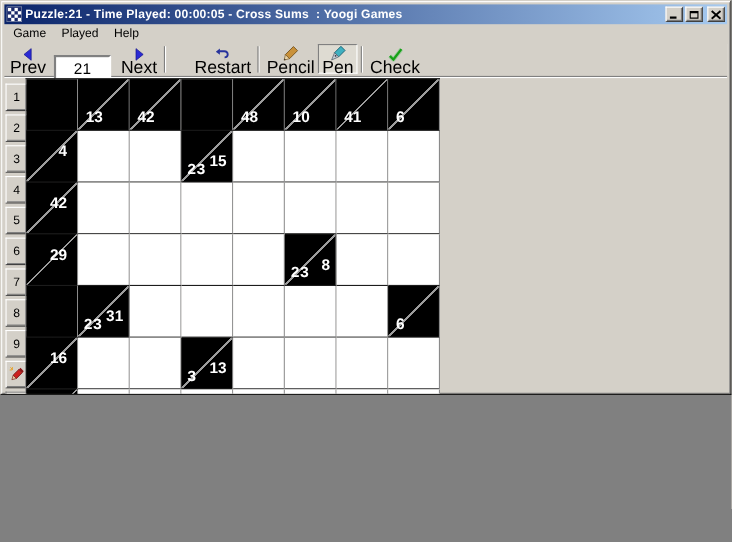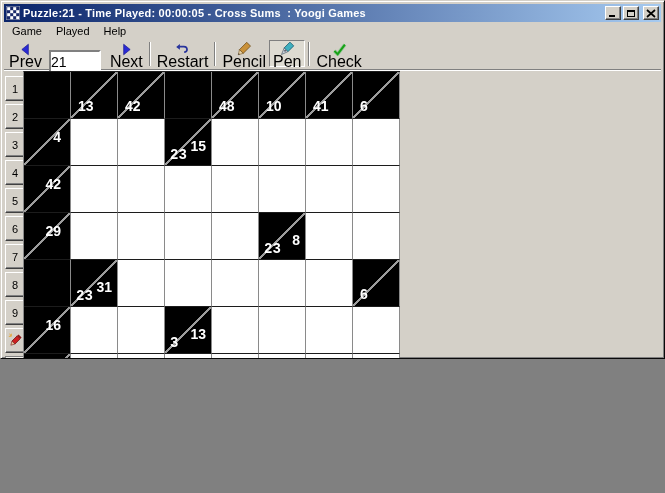--- a/index.html
+++ b/index.html
@@ -43,21 +43,21 @@
     border-bottom:1px solid #808080;box-shadow:0 1px 0 #fff;
   }
   .tb-btn{
     min-width:34px;padding:0 3px;display:flex;flex-direction:column;align-items:center;
     justify-content:space-between;font-size:16px;color:#000;border:1px solid transparent;
   }
   .tb-btn .icon{height:16px;display:flex;align-items:flex-end;justify-content:center;}
   .tb-btn .lbl{line-height:11px;}
   .tb-btn.pressed{border:1px solid;border-color:#808080 #fff #fff #808080;background:var(--pressed-bg);}
   .tb-input{
-    width:52px;height:23px;align-self:center;margin:16px 6px 0 4px;font-size:14px;text-align:left;
+    width:52px;height:23px;align-self:center;margin:16px 6px 0 4px;font-size:14px;text-align:center;
     border:2px solid;border-color:#808080 #fff #fff #808080;background:#fff;
     font-family:"Liberation Sans",sans-serif;outline:none;padding:0;
   }
   .tb-sep{width:0;margin:2px 3px 1px 3px;border-left:1px solid #808080;border-right:1px solid #fff;}
   .client{position:relative;height:421px;}
   .palette{position:absolute;left:1px;top:6px;width:20px;display:flex;flex-direction:column;}
   .pal-btn{
     height:25px;margin-bottom:3px;background:var(--face);
     border:1px solid;border-color:#fff #404040 #404040 #fff;
     box-shadow: inset -1px -1px 0 #808080;
@@ -142,21 +142,21 @@
       <span class="icon">
         <svg width="13" height="13" viewBox="0 0 16 16">
             <path d="M4.5 1.5 L12.5 8 L4.5 14.5 Z" fill="var(--blue)" stroke="#14148c" stroke-width="0.8"></path>
           </svg>
       </span>
       <span class="lbl">Next</span>
     </button>
 
     <span class="tb-sep"></span>
 
-    <button class="tb-btn" style="border:none;background:none;">
+    <button class="tb-btn" style="border:none;background:none;margin-left:20px;">
       <span class="icon">
         <svg width="15" height="13" viewBox="0 0 16 14">
           <path d="M5.2 1.2 L5.2 7.4 L1.2 4.3 Z" fill="var(--navy)"></path>
           <path d="M4.5 3 L9.5 3 C12.4 3 13.8 4.8 13.8 7 C13.8 9.2 12.4 10.8 9.8 10.8 L9.8 8.9 C11.3 8.9 11.9 8 11.9 7 C11.9 5.9 11.2 4.9 9.5 4.9 L4.5 4.9 Z" fill="var(--navy)"></path>
         </svg>
       </span>
       <span class="lbl">Restart</span>
     </button>
 
     <span class="tb-sep"></span>

